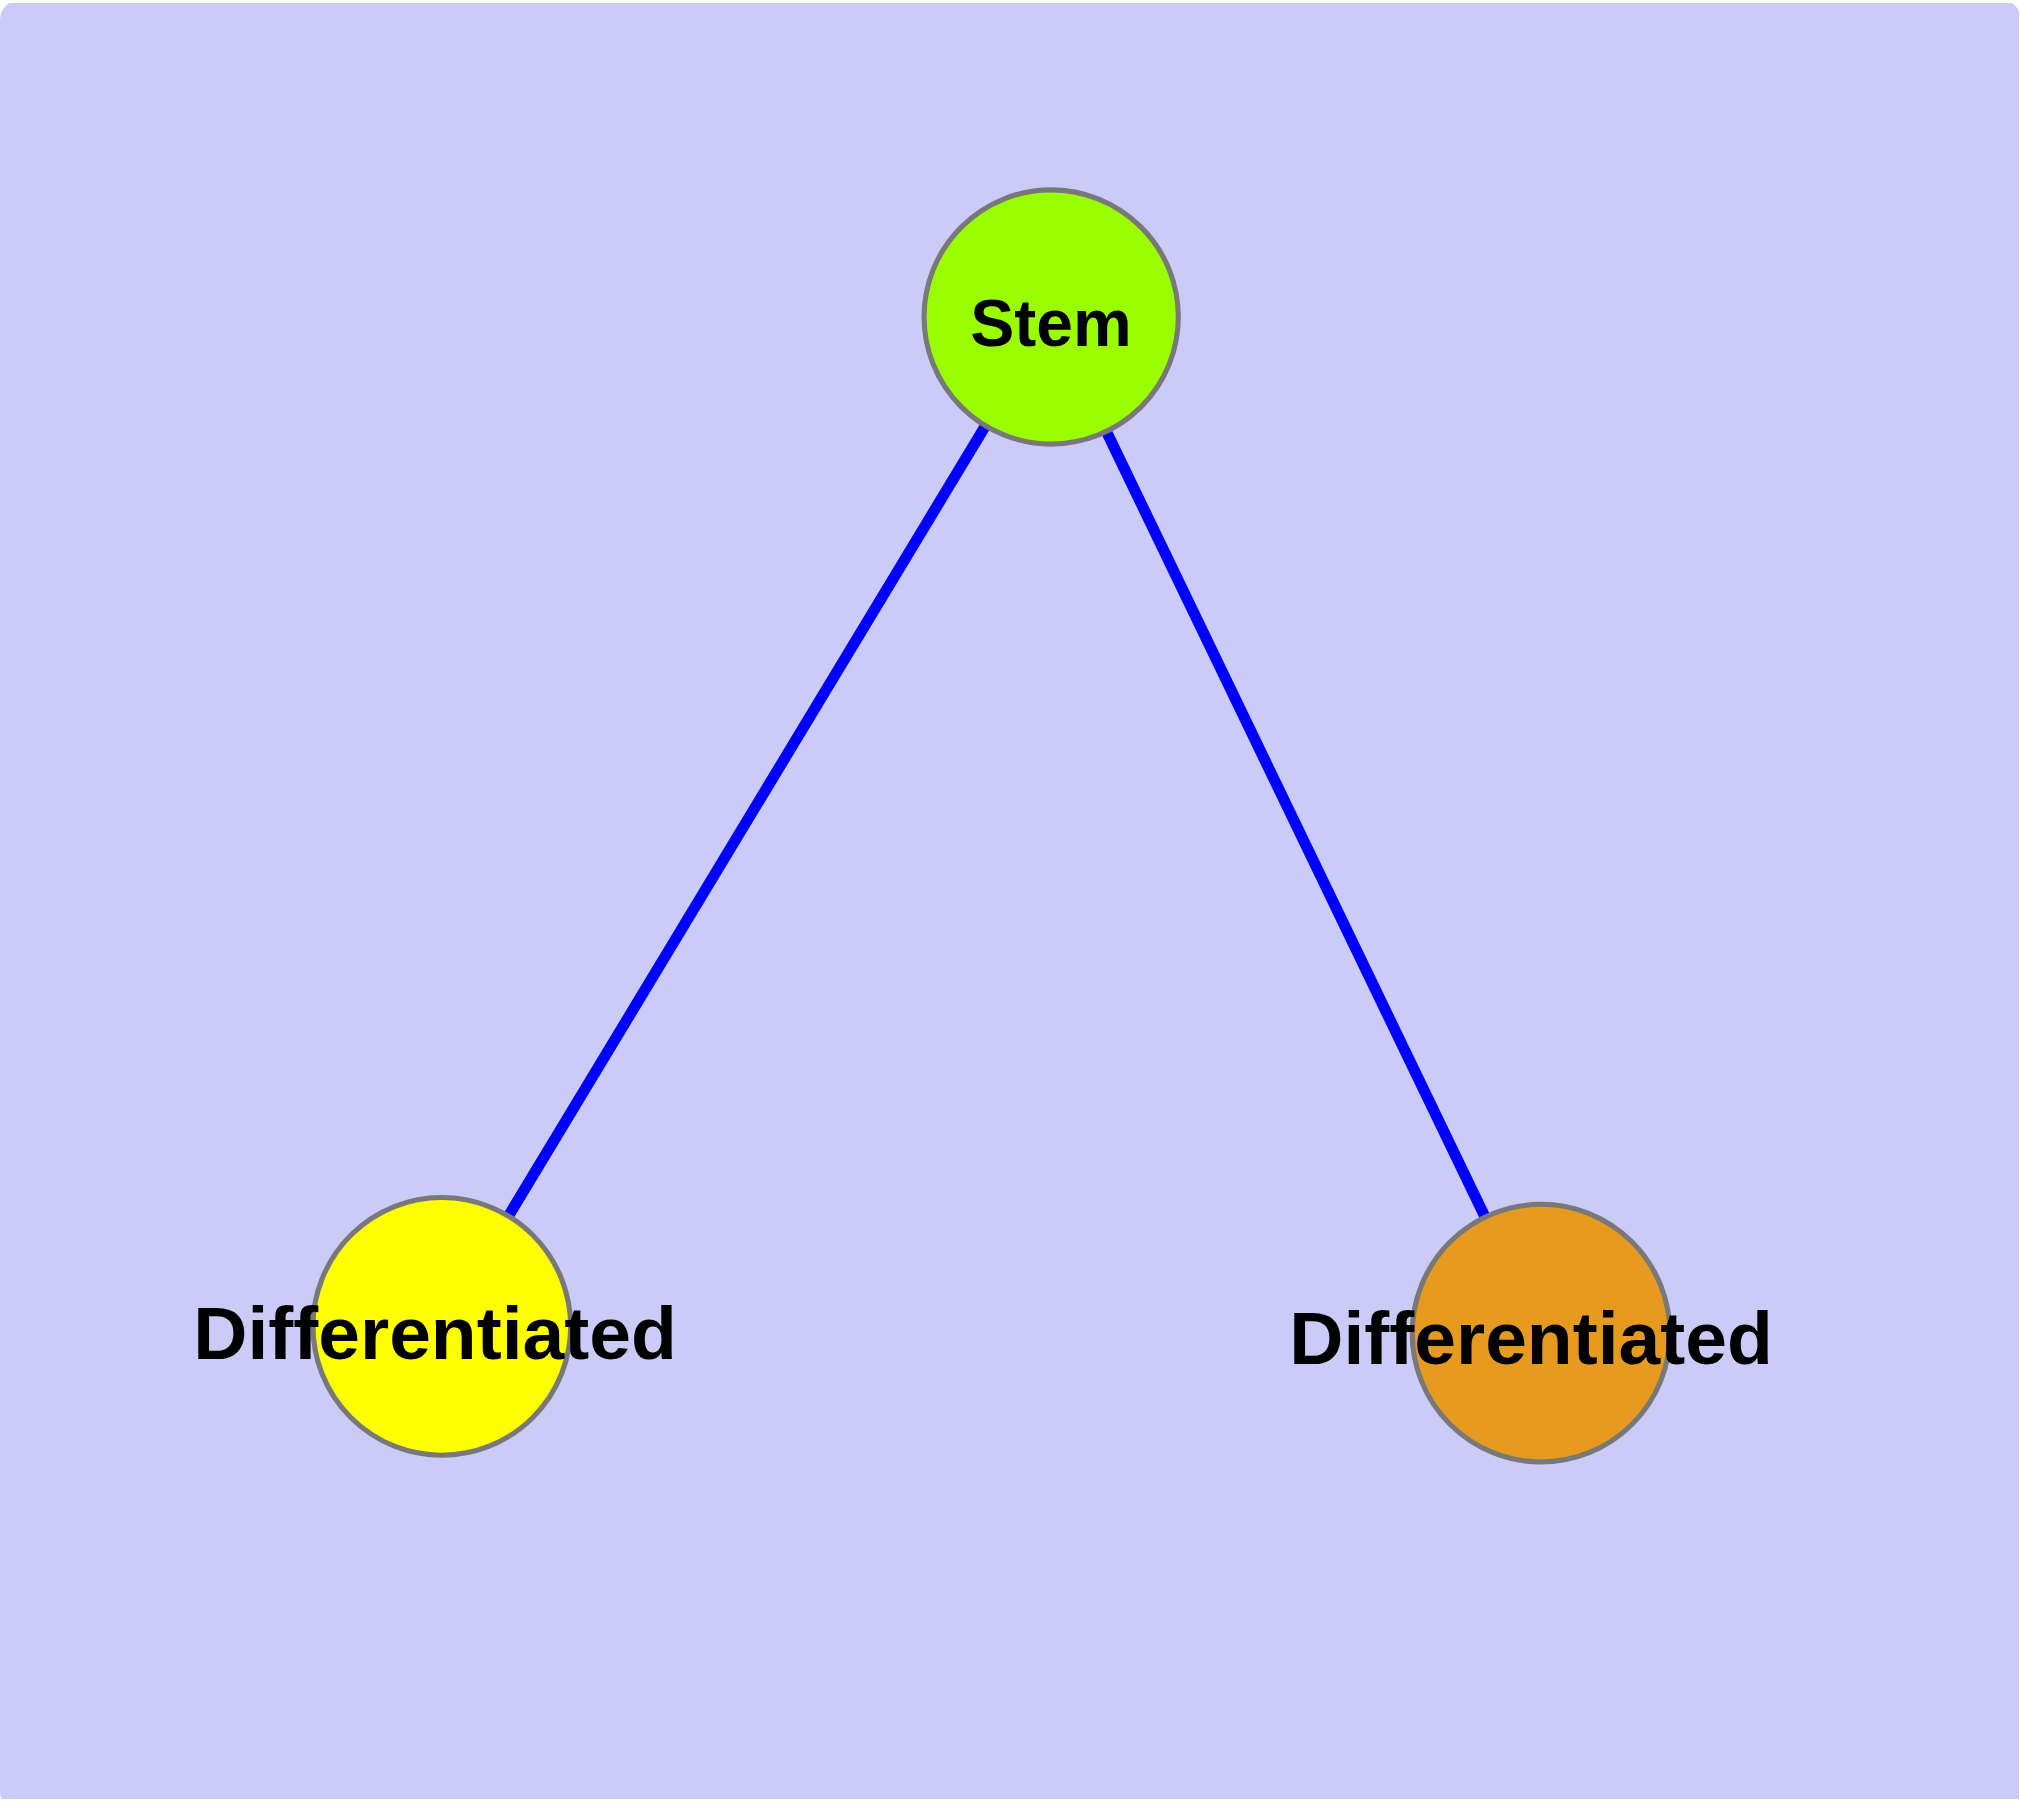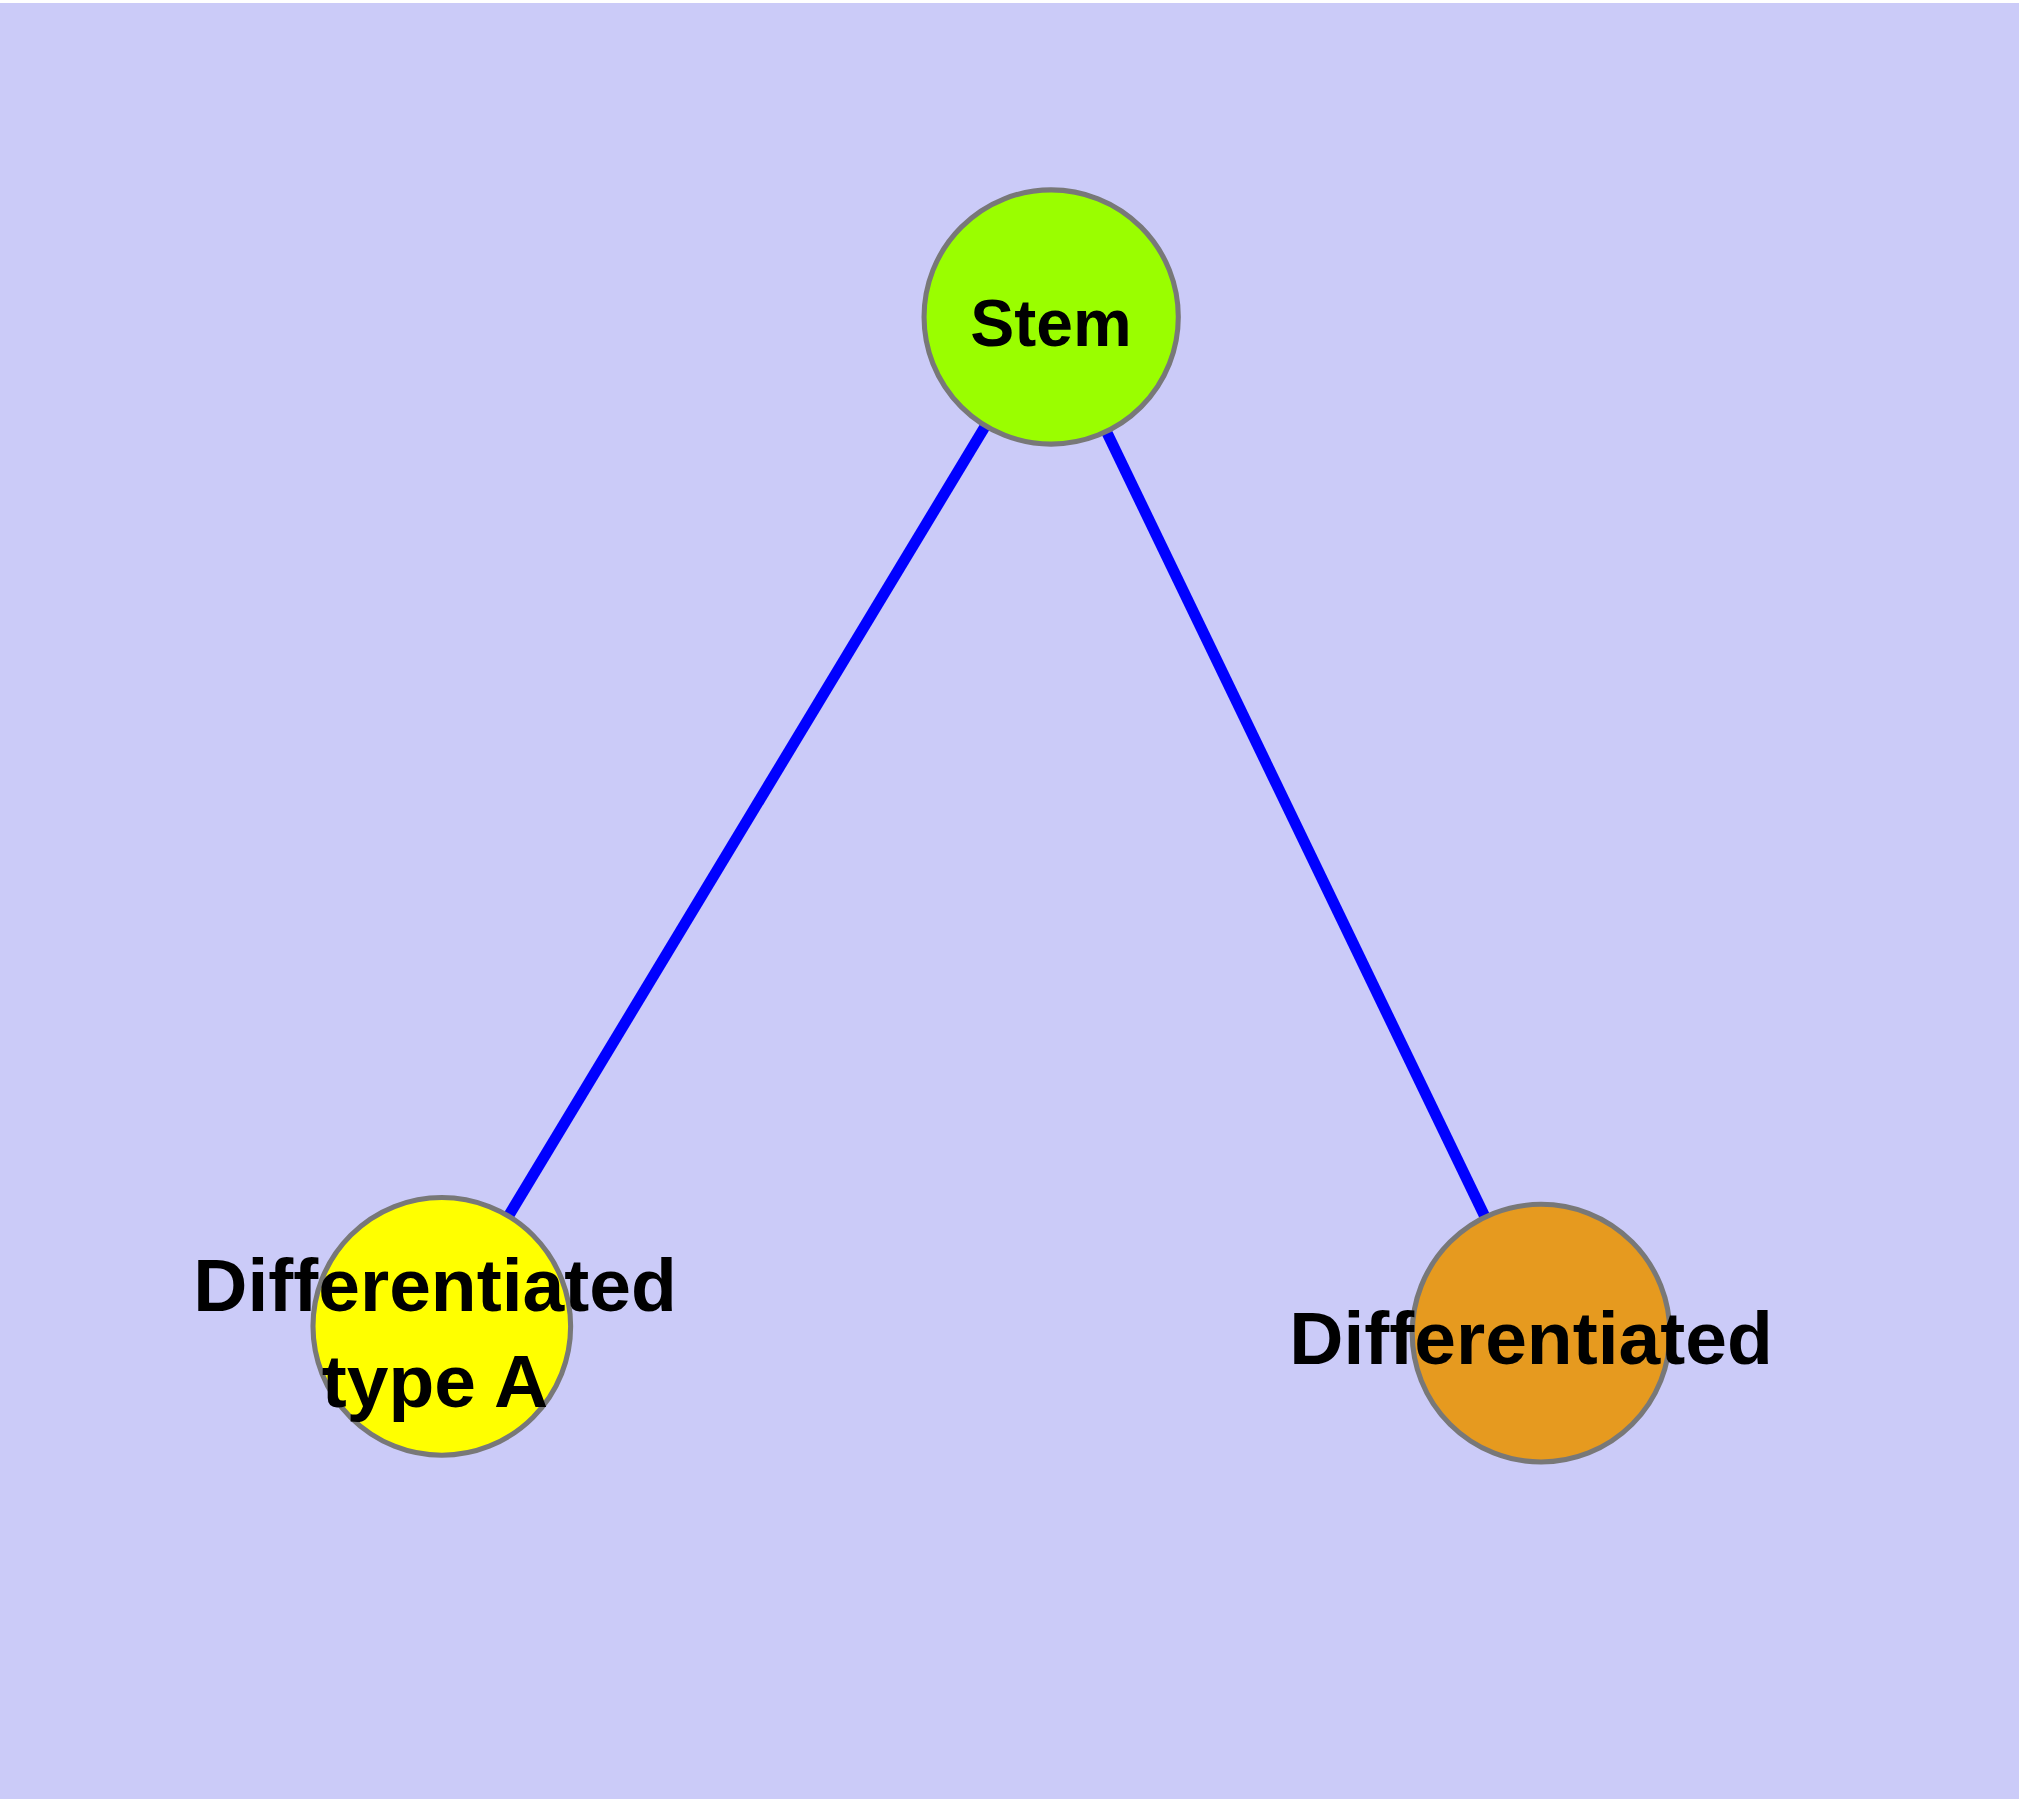--- a/index.html
+++ b/index.html
@@ -9,20 +9,21 @@
     height: 1812px;
     background: #ffffff;
     font-family: "Liberation Sans", sans-serif;
   }
   .page {
     position: relative;
     width: 2021px;
     height: 1812px;
     background: #ffffff;
     overflow: hidden;
+    border-radius: 20px;
   }
   .panel {
     position: absolute;
     left: 0;
     top: 2.5px;
     right: 1.7px;
     bottom: 12.7px;
   }
   svg.graph {
     position: absolute;
@@ -57,21 +58,20 @@
       <circle cx="521" cy="1565" r="152" fill="#FFFF00" stroke="#787878" stroke-width="6"></circle>
       <circle cx="1818" cy="1573" r="152" fill="#E69A1F" stroke="#787878" stroke-width="6"></circle>
     </svg>
 
     <div class="node-label" style="left: 1051px; top: 320px; font-size: 66px; color: rgb(0, 0, 0);">
       <span>Stem</span>
     </div>
 
     <div class="node-label" style="left: 435px; top: 1330px; font-size: 75px; color: rgb(0, 0, 0);">
       <span>Differentiated</span>
-      <span>type A</span>
     </div>
 
     <div class="node-label" style="left: 1531px; top: 1335px; font-size: 75px; color: rgb(0, 0, 0);">
       <span>Differentiated</span>
     </div>
   </div>
 </div>
 
 
 </body></html>

